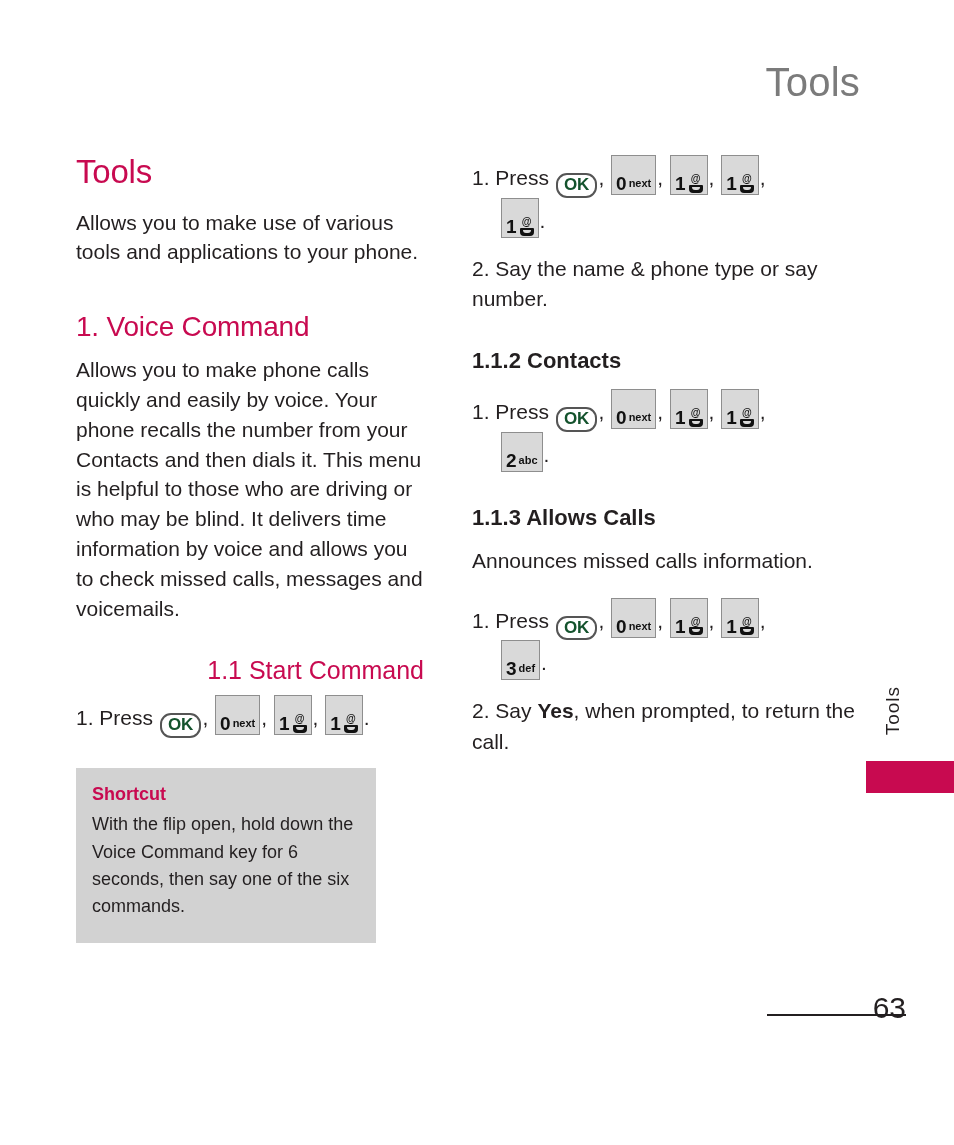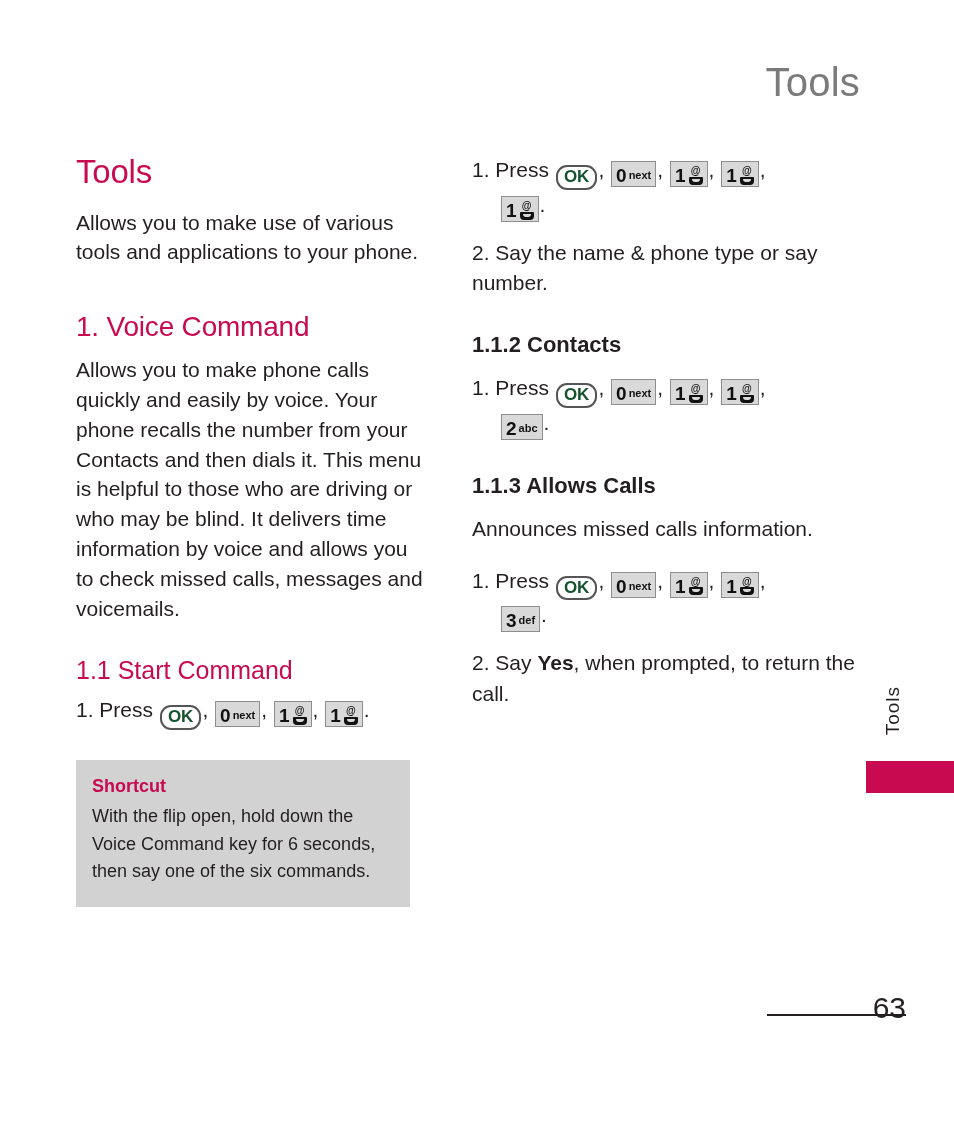--- a/index.html
+++ b/index.html
@@ -55,20 +55,21 @@
     margin: 45px 0 12px 0;
     line-height: 1.1;
     letter-spacing: -0.2px;
   }
   h3.subsection {
     color: #c80a50;
     font-size: 25px;
     font-weight: 400;
     margin: 34px 0 10px 0;
     line-height: 1.1;
+    text-align: right;
   }
   h3.subsection-dark {
     color: #231f20;
     font-size: 22px;
     font-weight: 700;
     margin: 0 0 14px 0;
     line-height: 1.28;
   }
   h3.subsection-dark.spaced { margin-top: 32px; }
   .hang-indent { display: block; padding-left: 72px; }
@@ -91,21 +92,21 @@
   }
   .step .cont { display: block; padding-left: 28px; }
   .step b { font-weight: 700; }
 
   
   .key {
     display: inline-block;
     vertical-align: -4px;
     background: #d9d9d9;
     border: 1px solid #8e8e8e;
-    padding: 1px 4px 1px 4px;
+    padding: 15px 4px 1px 4px;
     margin: 0 1px;
     line-height: 1;
     white-space: nowrap;
     font-family: "Liberation Sans", "DejaVu Sans", sans-serif;
   }
   .key .digit {
     font-size: 19px;
     font-weight: 700;
     color: #111;
     letter-spacing: 0;
@@ -160,21 +161,21 @@
     color: #14532d;
     line-height: 1.05;
     background: #fff;
   }
 
   
   .shortcut-box {
     background: #d2d2d2;
     margin-top: 30px;
     padding: 16px 18px 22px 16px;
-    width: 334px;
+    width: 300px;
   }
   .shortcut-box .sc-title {
     color: #c80a50;
     font-weight: 700;
     font-size: 18px;
     margin: 0 0 6px 0;
     line-height: 1.2;
   }
   .shortcut-box .sc-text {
     font-size: 18px;

